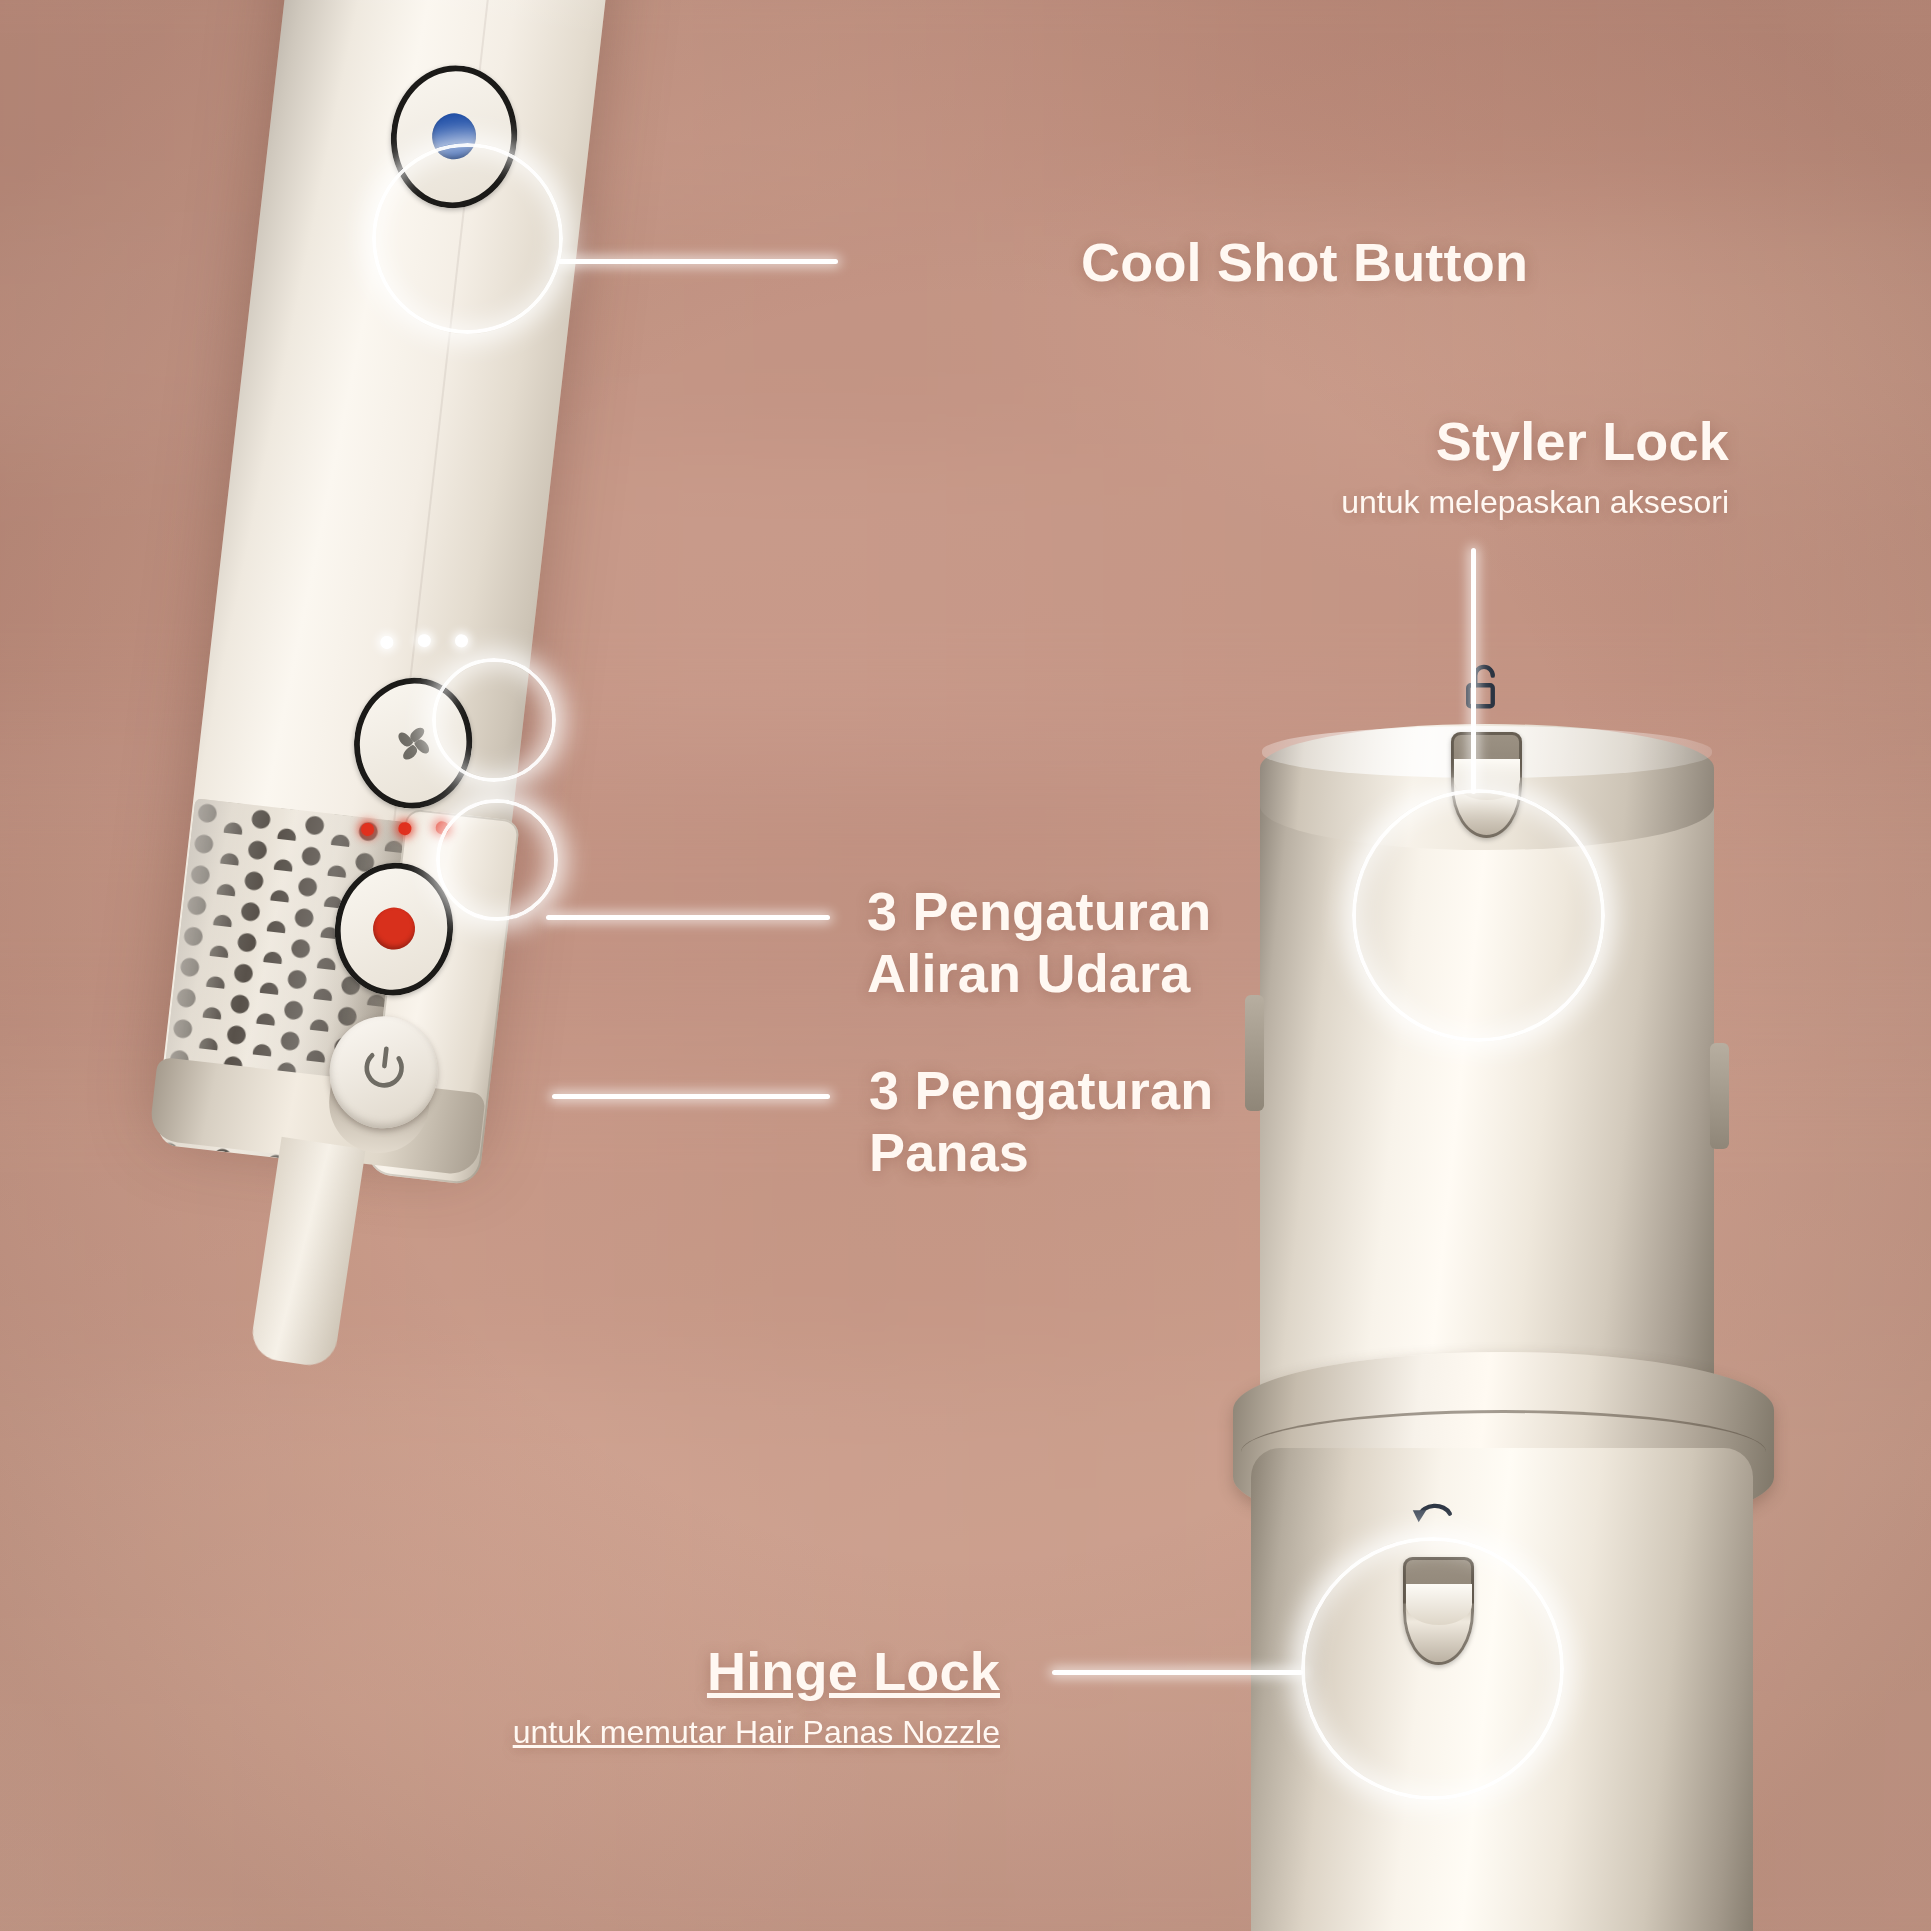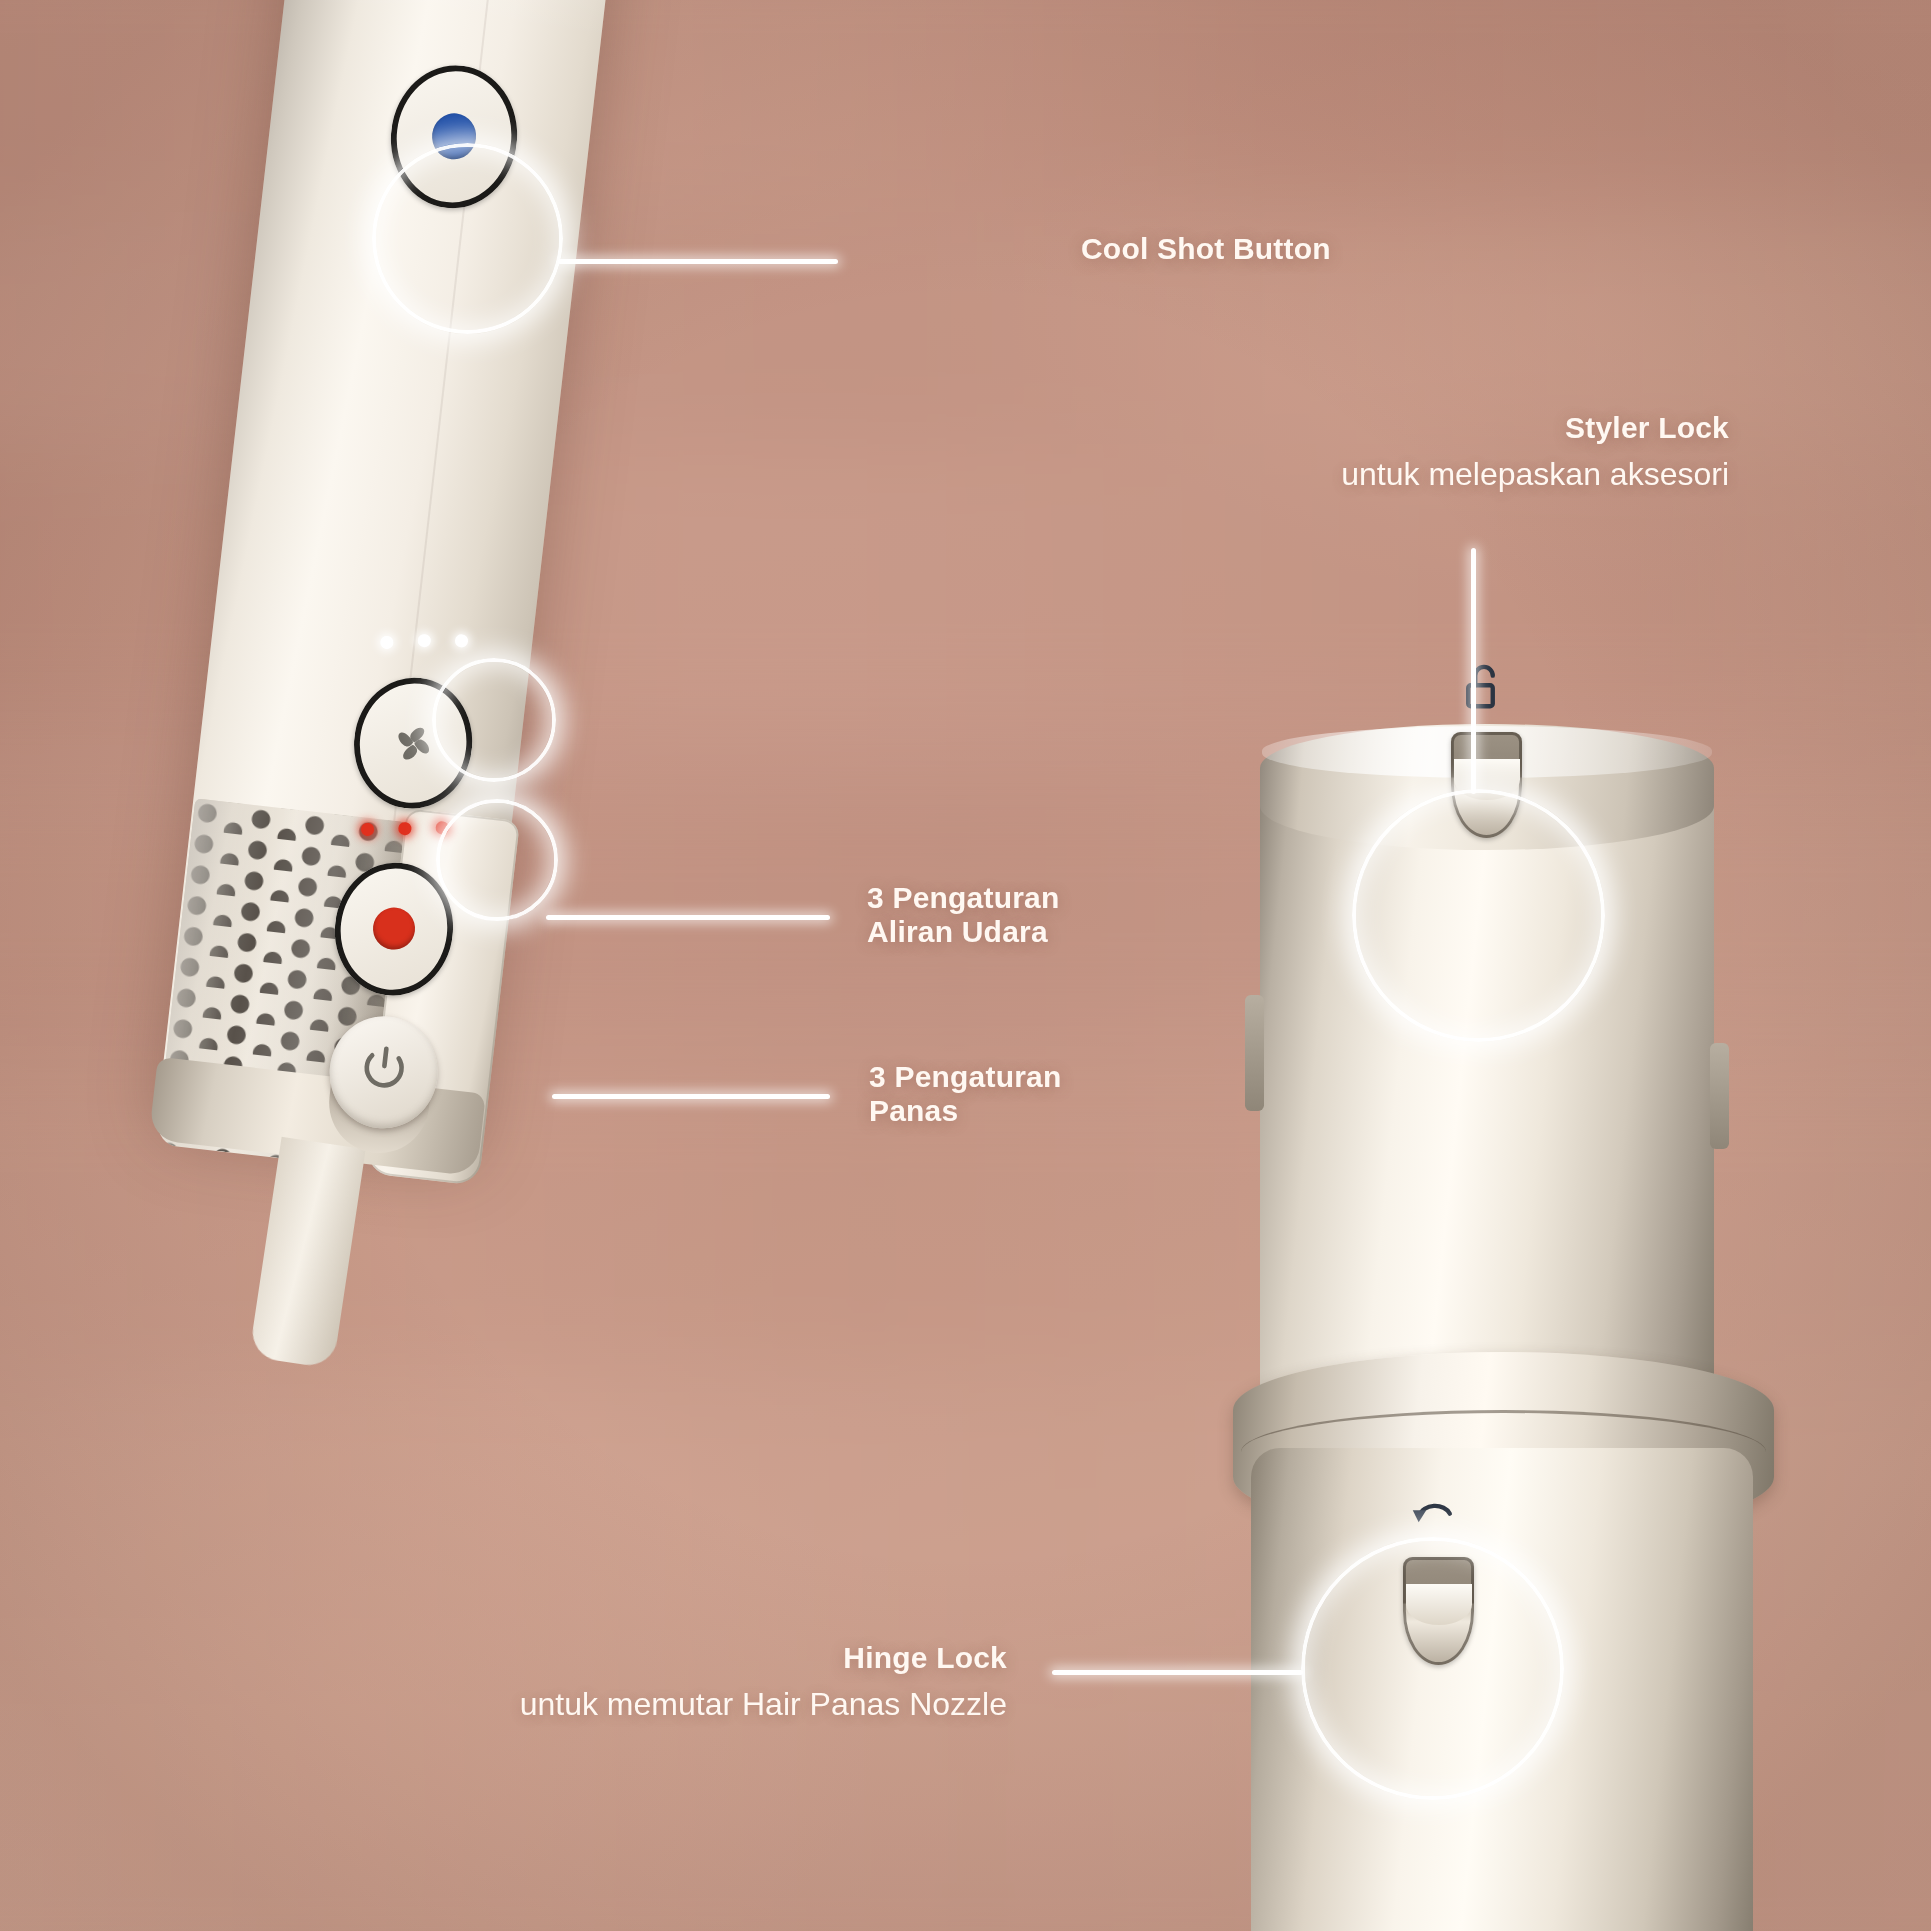--- a/index.html
+++ b/index.html
@@ -27,21 +27,21 @@
     box-shadow:0 0 25px 8.7px rgba(255,255,255,.80),
                inset 0 0 21px 6.8px rgba(255,255,255,.62);
   }
   .leader{position:absolute;background:#fff;height:4.8px;border-radius:2.9px;
     box-shadow:0 0 11.6px 2.9px rgba(255,255,255,.65);}
   .leaderv{position:absolute;background:#fff;width:4.8px;border-radius:2.9px;
     box-shadow:0 0 11.6px 2.9px rgba(255,255,255,.65);}
 
   
   .lbl{position:absolute;color:#fff8f2;}
-  .lbl .t{font-weight:bold;font-size:30px;letter-spacing:0.2px;line-height:1.14;
+  .lbl .t{font-weight:bold;font-size:54px;letter-spacing:0.2px;line-height:1.14;
           text-shadow:0 1.9px 13.5px rgba(120,70,55,.35);white-space:pre-line;}
   .lbl .s{font-weight:400;font-size:32px;line-height:1.2;margin-top:10px;
           text-shadow:0 1.9px 11.6px rgba(120,70,55,.3);}
   .ta-r{text-align:right;}
 
   
   #dryer{position:absolute;left:145px;top:-126px;width:541px;height:1429px;
          transform:rotate(6.5deg);transform-origin:50% 30%;}
   .barrel{position:absolute;left:106px;top:0;width:319px;height:1255px;
     border-radius:44px 44px 27px 27px;
@@ -266,19 +266,19 @@
   <div class="lbl" style="left:867px;top:881px;width:541px;">
     <div class="t">3 Pengaturan
 Aliran Udara</div>
   </div>
 
   <div class="lbl" style="left:869px;top:1060px;width:541px;">
     <div class="t">3 Pengaturan
 Panas</div>
   </div>
 
-  <div class="lbl ta-r" style="left:235px;top:1641px;width:772px;">
+  <div class="lbl ta-r" style="left:228px;top:1641px;width:772px;text-decoration:underline;">
     <div class="t">Hinge Lock</div>
     <div class="s">untuk memutar Hair Panas Nozzle</div>
   </div>
 
 </div>
 
 
 </body></html>

